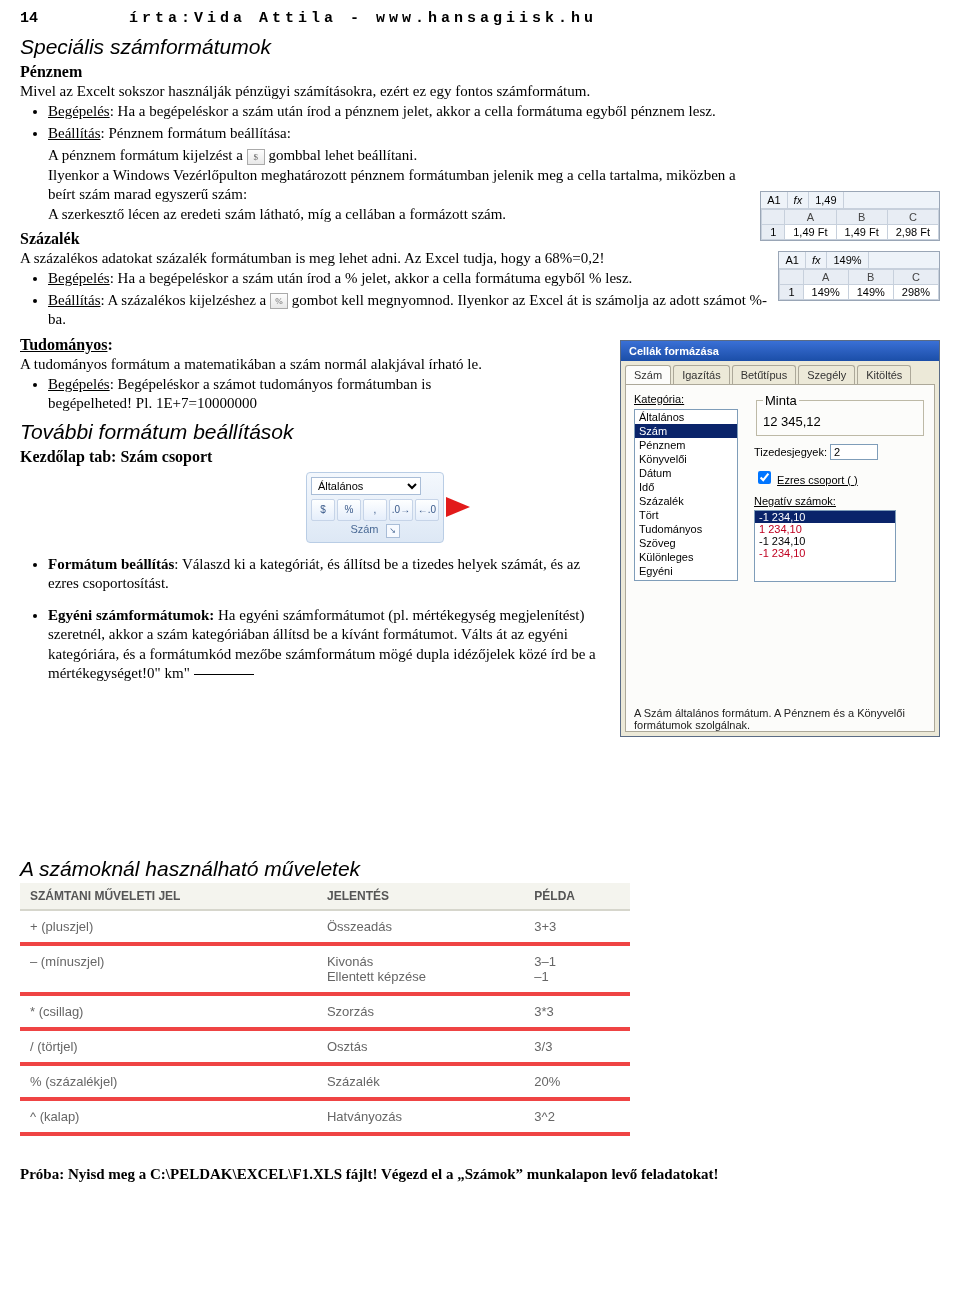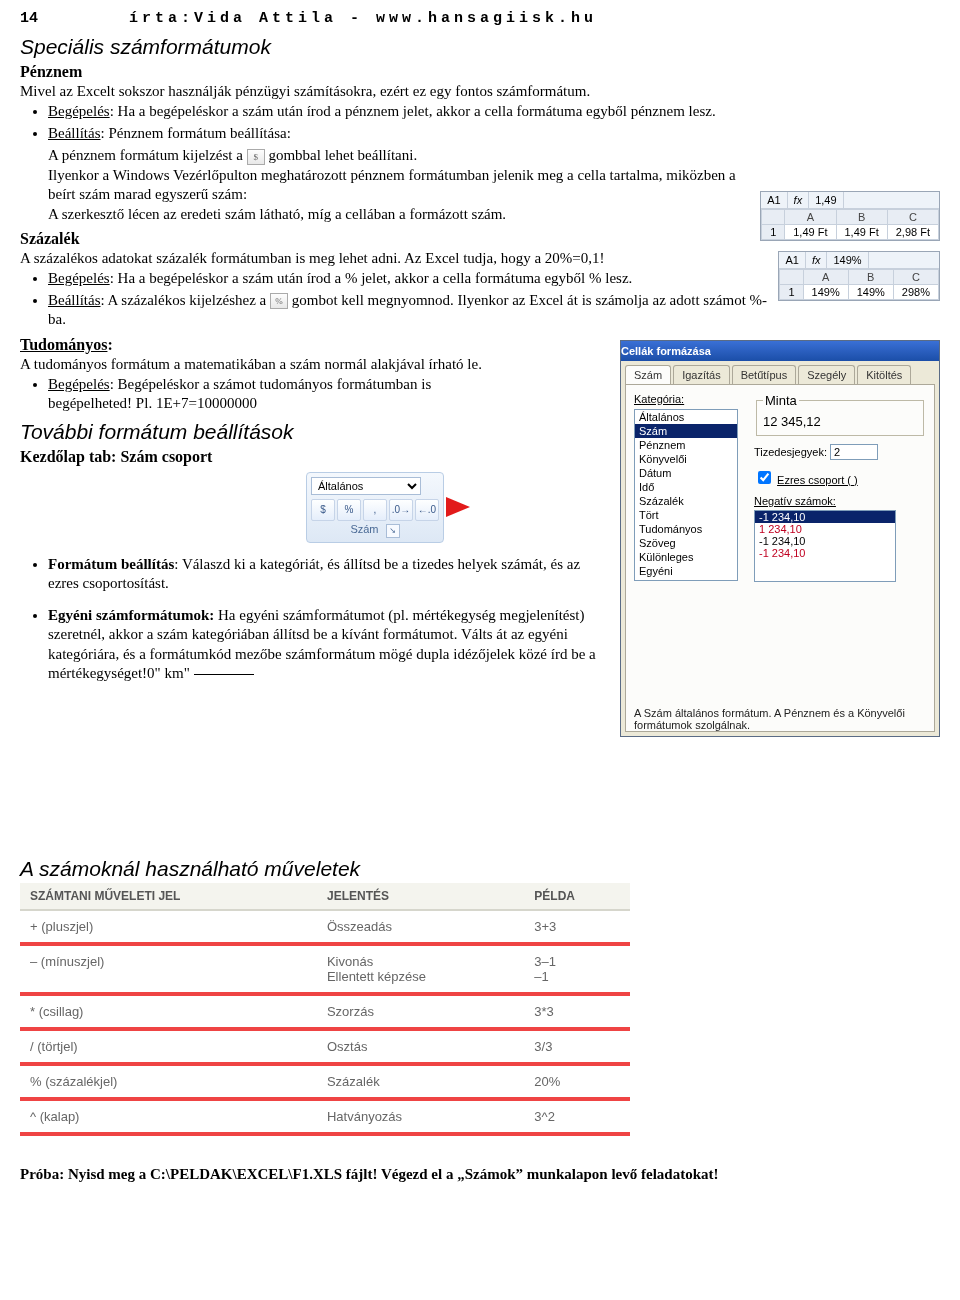--- a/index.html
+++ b/index.html
@@ -78,21 +78,21 @@
     font-family: Tahoma, sans-serif;
     font-size: 11px;
     border: 1px solid #5a6b85;
     background: #ece9d8;
     float: right;
     margin: 4px 0 10px 10px;
   }
   .dlg .titlebar {
     background: linear-gradient(#3a70d6,#1b4ea8);
     color: #fff; font-weight: bold;
-    padding: 4px 0;
+    padding: 4px 8px;
   }
   .dlg .tabs { display: flex; gap: 2px; padding: 4px 4px 0 4px; }
   .dlg .tab {
     background: #ece9d8;
     border: 1px solid #aca899;
     border-bottom: none;
     border-radius: 3px 3px 0 0;
     padding: 3px 8px;
     font-size: 11px;
     color: #333;
@@ -271,21 +271,21 @@
           <td class="rowhdr">1</td>
       <td>149%</td>
       <td>149%</td>
       <td>298%</td>
     </tr>
   </tbody>
     </table>
 </div>
 
 <h3 class="sub">Százalék</h3>
-<div class="para">A százalékos adatokat százalék formátumban is meg lehet adni. Az Excel tudja, hogy a 20%=0,1!</div>
+<div class="para">A százalékos adatokat százalék formátumban is meg lehet adni. Az Excel tudja, hogy a 68%=0,2!</div>
 <ul class="bul">
   <li>
     <span class="u">Begépelés</span><span>: Ha a begépeléskor a szám után írod a % jelet, akkor a cella formátuma egyből % lesz.</span>
   </li>
   <li>
     <span class="u">Beállítás</span><span>: A százalékos kijelzéshez a </span>
     <span class="small-icon">%</span>
     <span> gombot kell megnyomnod. Ilyenkor az Excel át is számolja az adott számot %-ba.</span>
   </li>
 </ul>

